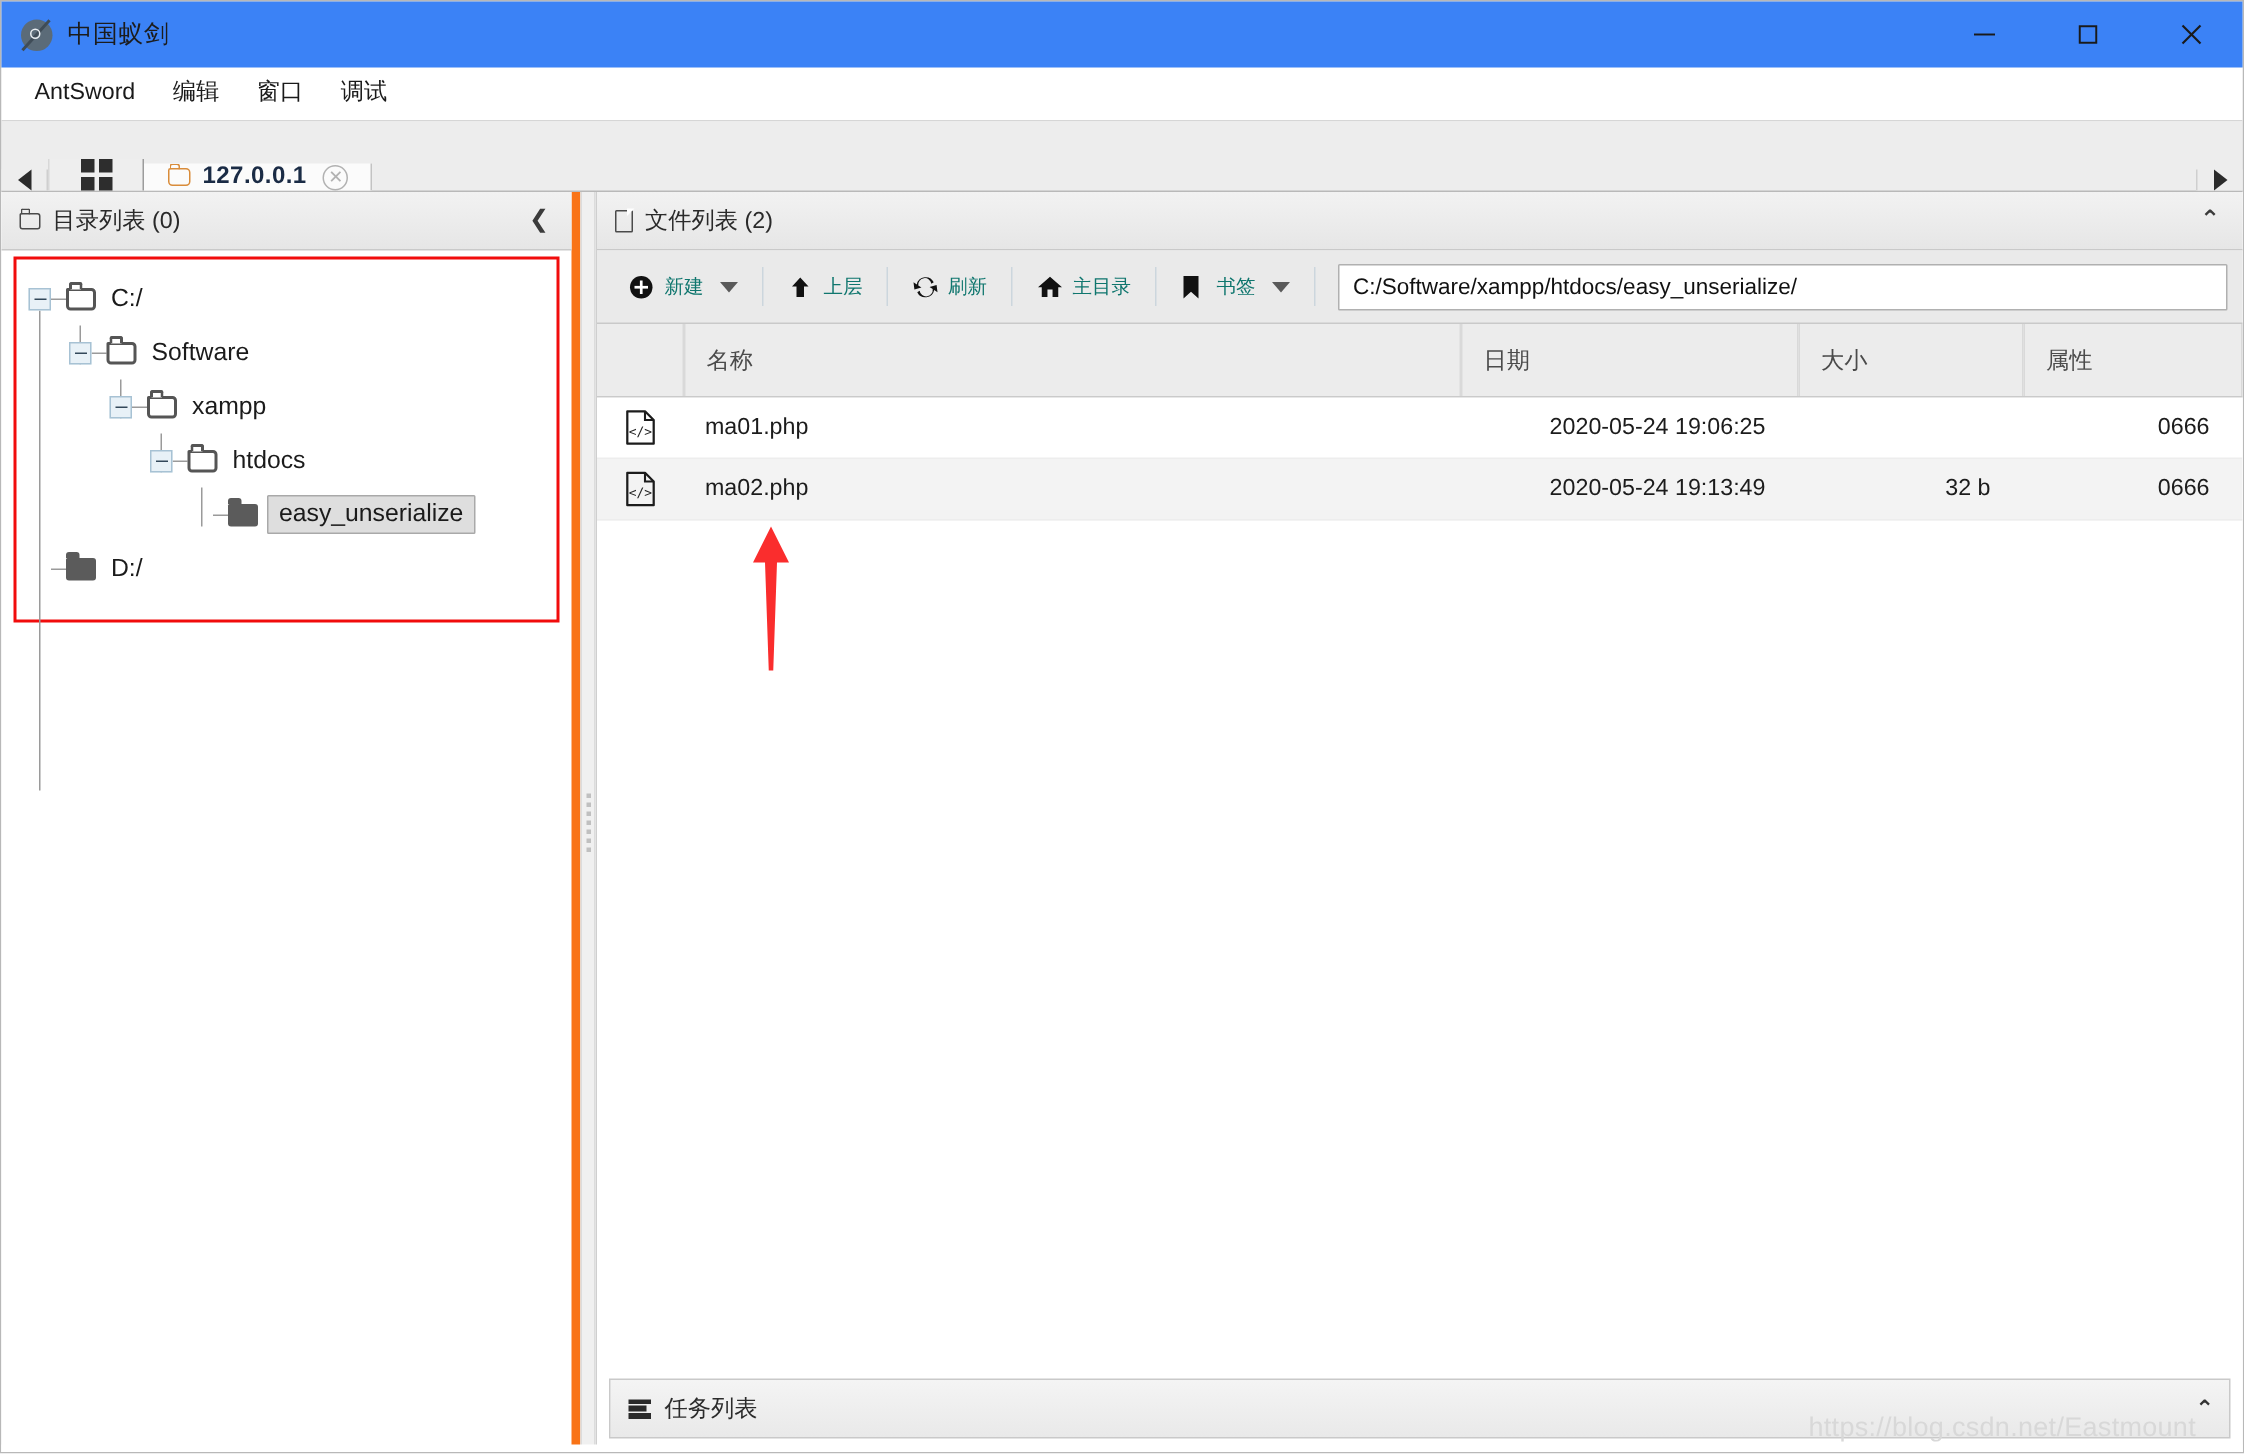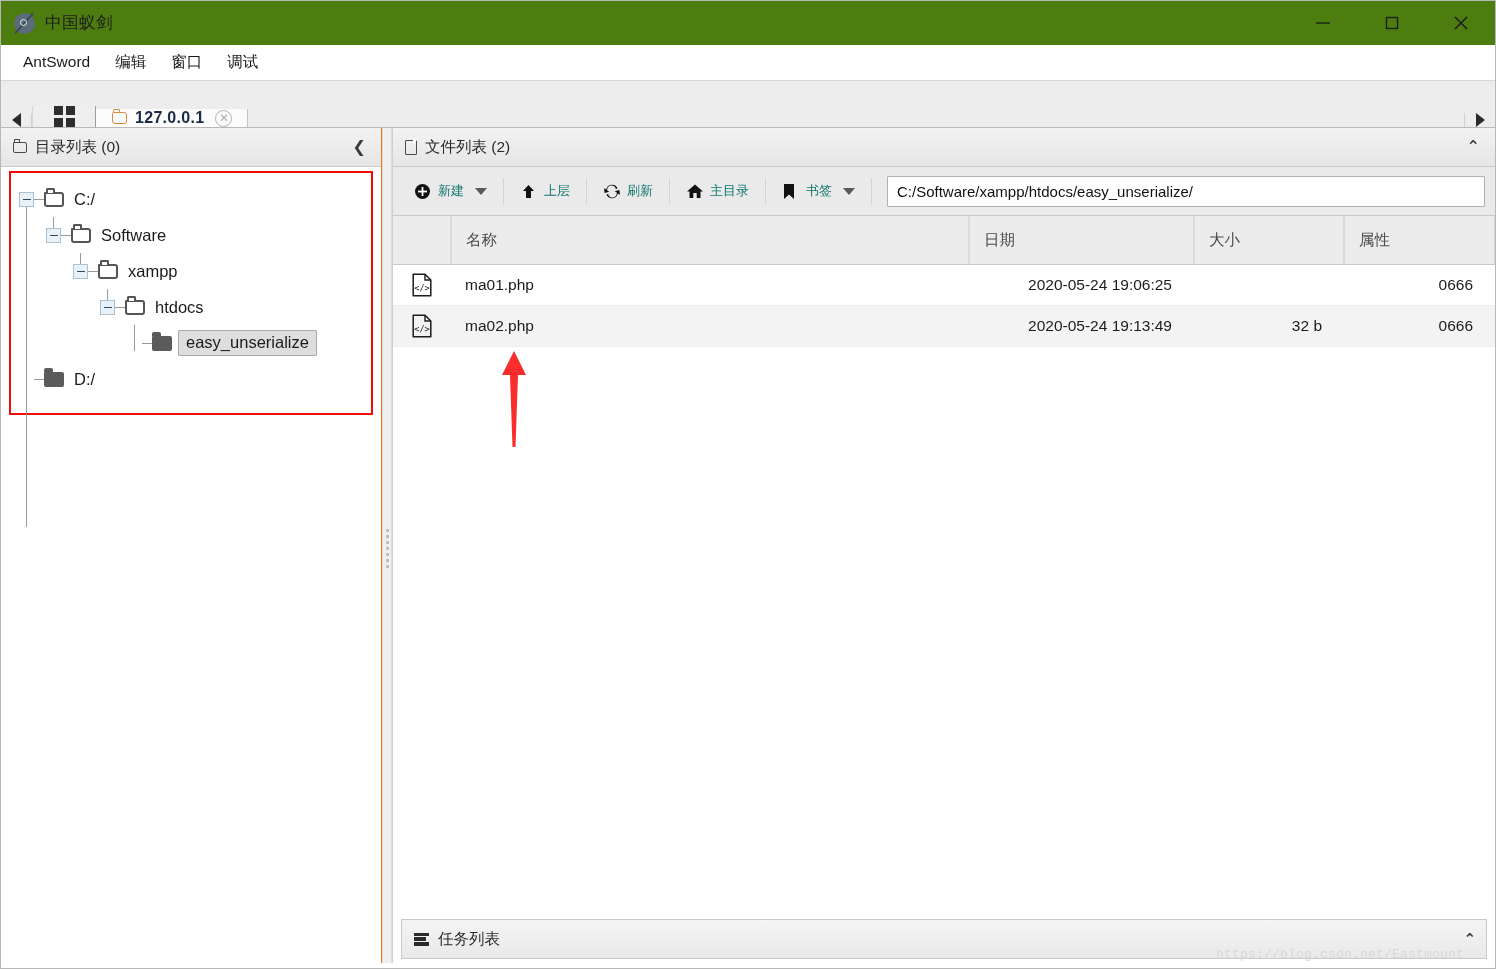--- a/index.html
+++ b/index.html
@@ -24,21 +24,21 @@
     flex-direction: column;
     background: #fdfdfd;
     box-sizing: border-box;
     border: 1px solid #b8b8b8;
   }
 
   
   .titlebar {
     height: 44px;
     min-height: 44px;
-    background: #4d7c0f;
+    background: #3b82f6;
     display: flex;
     align-items: center;
     position: relative;
   }
   .title-left {
     display: flex;
     align-items: center;
     padding-left: 13px;
     gap: 10px;
   }
@@ -223,21 +223,21 @@
     background: #ffffff;
   }
 
   
   .leftpanel {
     width: 380px;
     min-width: 380px;
     display: flex;
     flex-direction: column;
     background: #ffffff;
-    border-right: 1px solid #f97316;
+    border-right: 6px solid #f97316;
   }
   .panel-head {
     height: 38px;
     min-height: 38px;
     background: linear-gradient(#f2f2f2, #e6e6e6);
     border-bottom: 1px solid #c9c9c9;
     display: flex;
     align-items: center;
     padding: 0 10px 0 12px;
     gap: 8px;
@@ -576,25 +576,25 @@
     display: flex; flex-direction: column; justify-content: space-between;
   }
   .task-icon i { height: 3.2px; background:#2a2a2a; display:block; width:100%; }
   .task-icon i:nth-child(2) { width: 80%; }
   .footer-title { font-size: 15.5px; color: #2b2b2b; }
   .footer-chev { margin-left: auto; font-size: 15px; color: #333; font-weight: bold; }
   .watermark {
     position: absolute;
     right: 22px;
     bottom: -4px;
-    font-size: 13px;
+    font-size: 18px;
     color: #d8d8d8;
     letter-spacing: .2px;
     white-space: nowrap;
-    font-family: Liberation Mono, monospace;
+    font-family: Liberation Sans, sans-serif;
   }
   .bottom-strip {
     position: absolute;
     left: 0; right: 0; bottom: 0;
     height: 5px;
     background: #ffffff;
   }
 </style>
 </head>
 <body>

